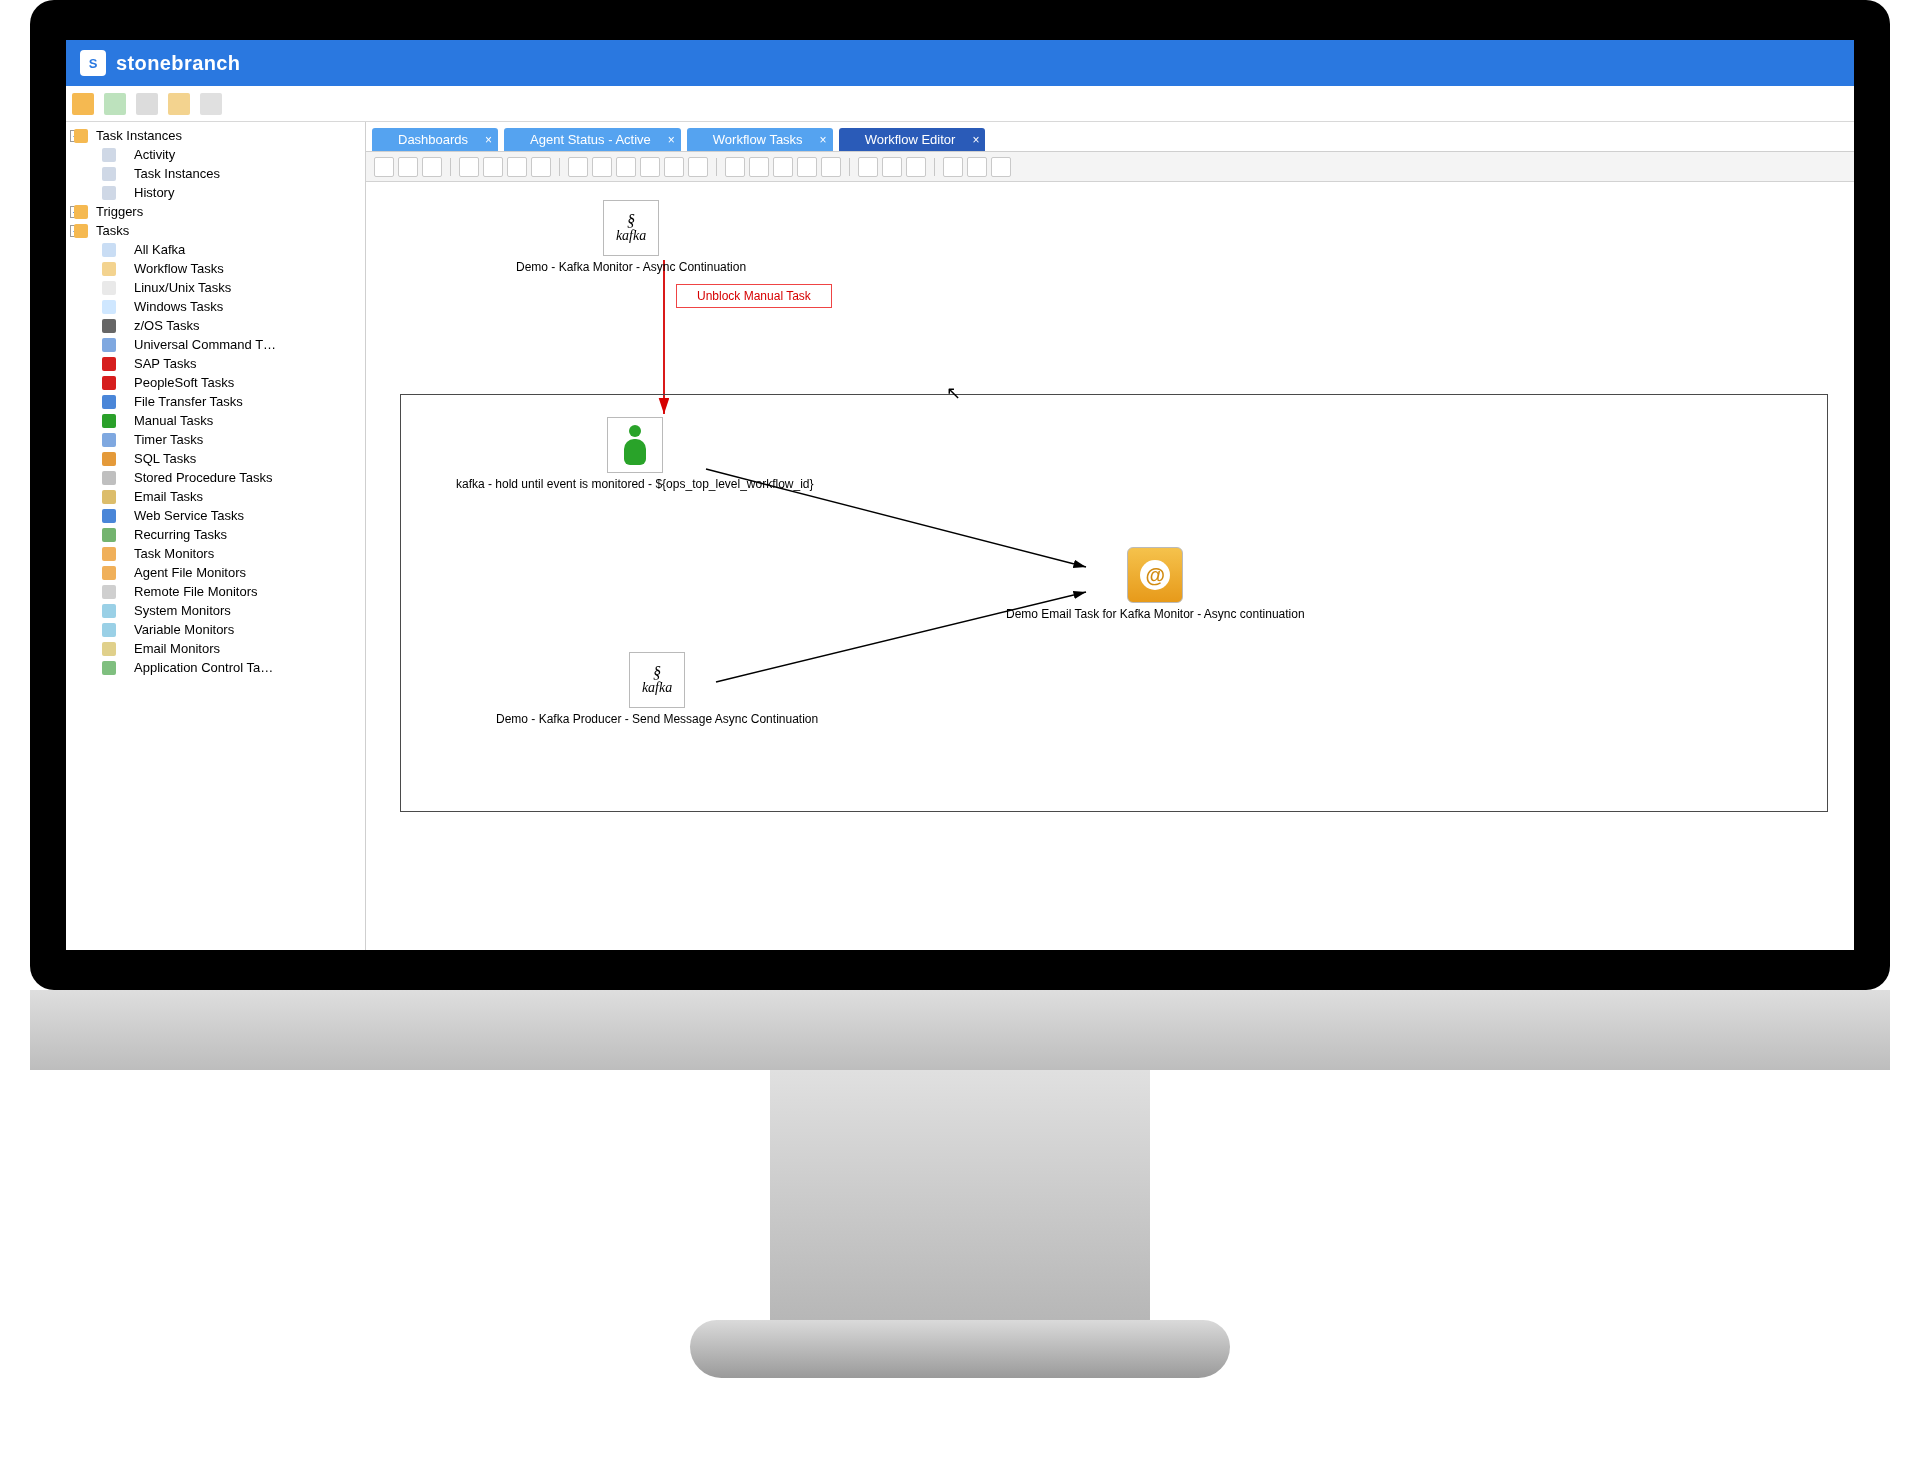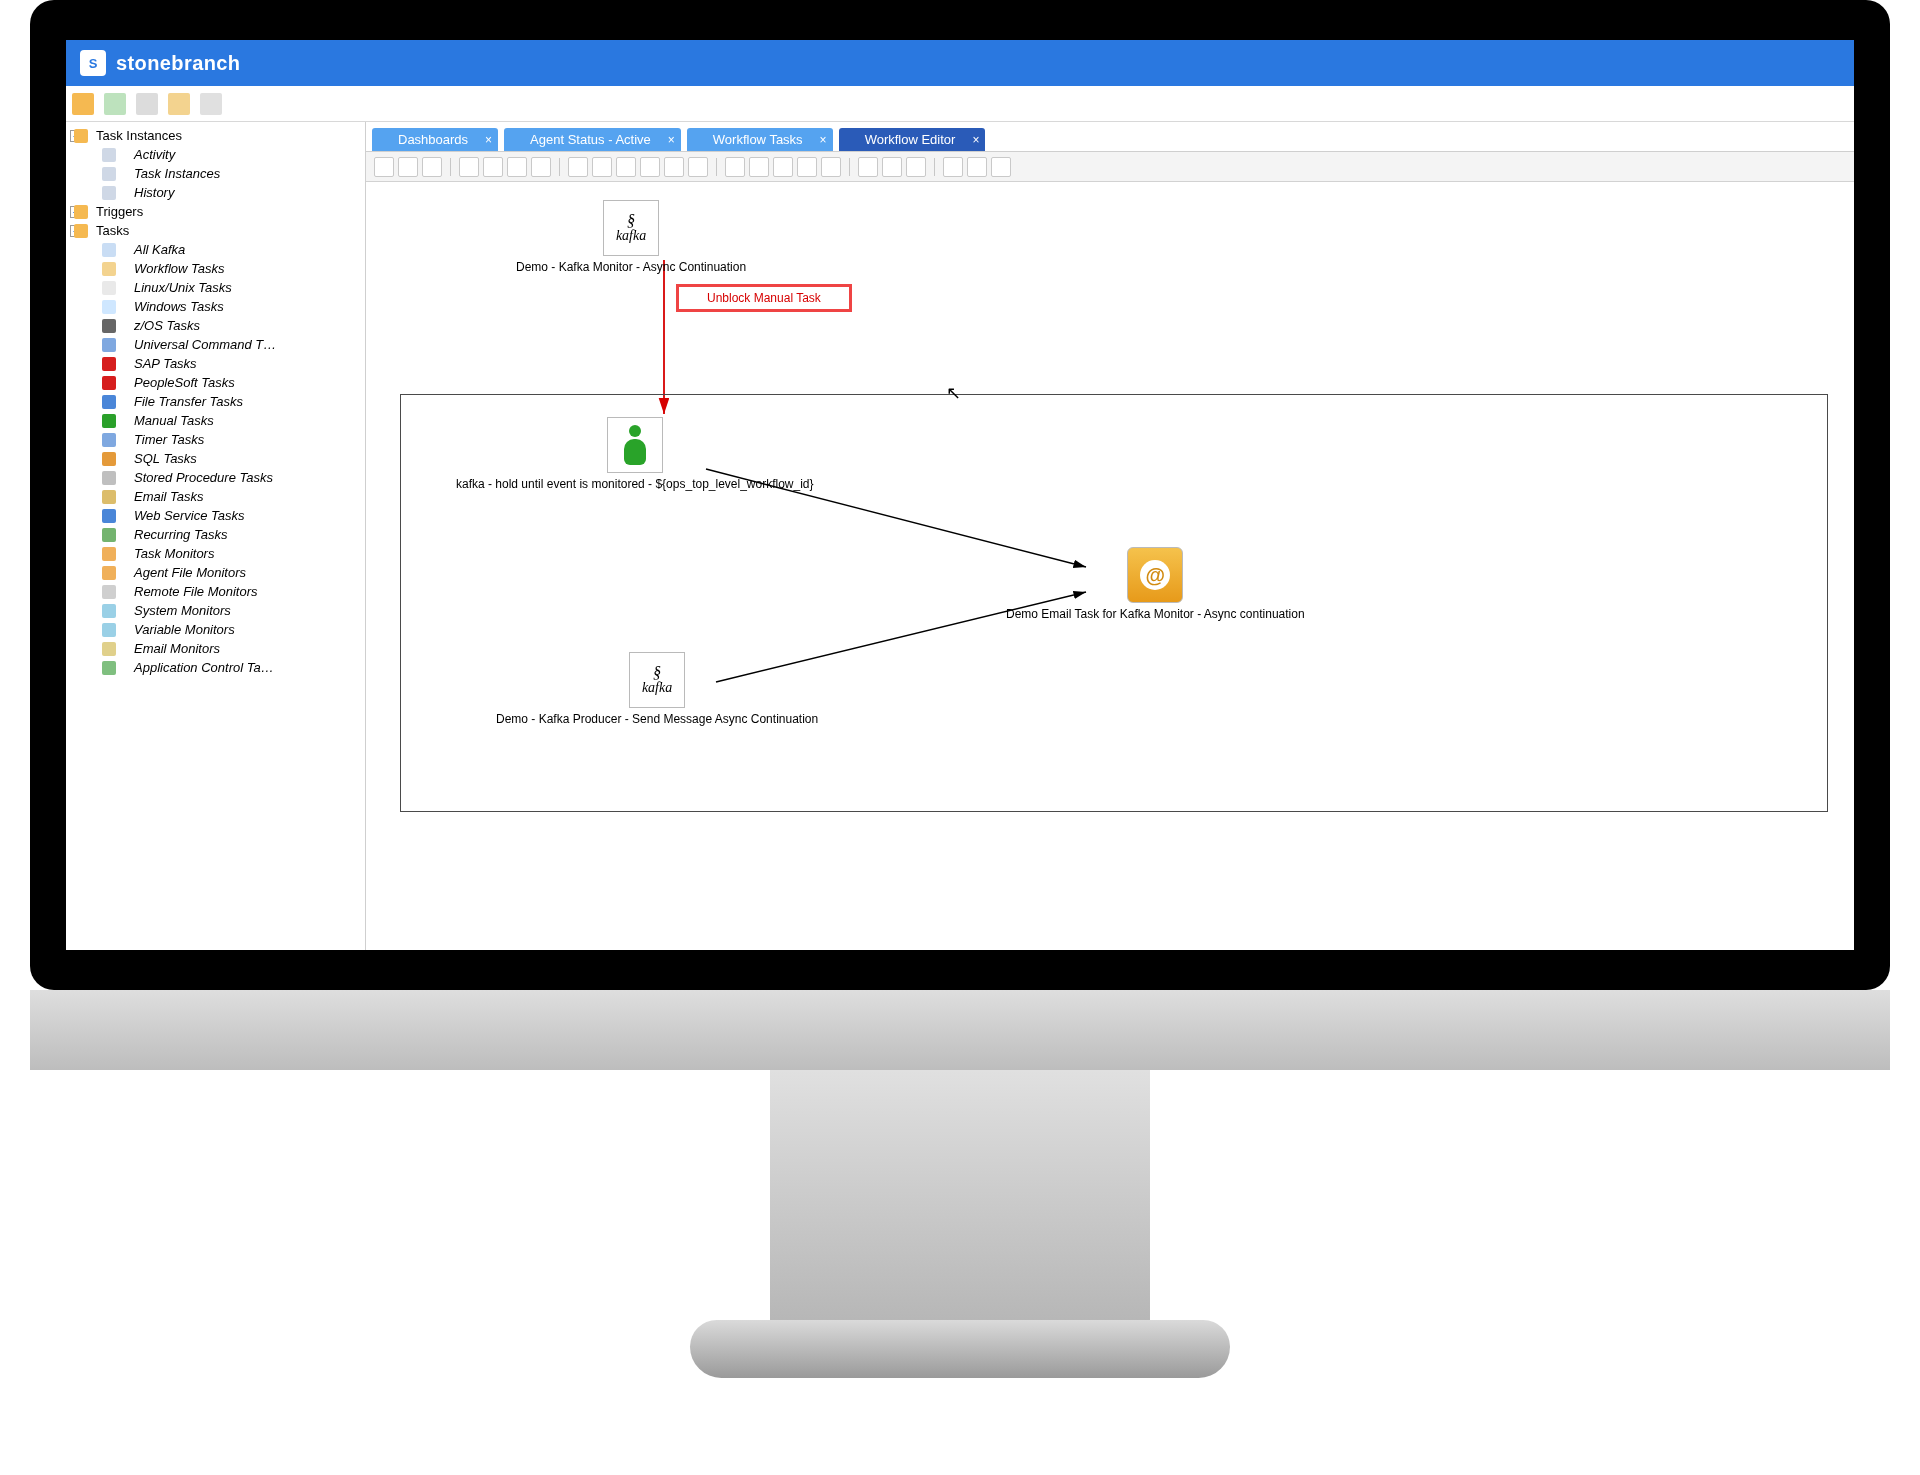--- a/index.html
+++ b/index.html
@@ -32,21 +32,21 @@
 .hdr-ico{width:18px;height:18px;background:#d7d7d7;border-radius:2px;}
 
 
 .bodyrow{display:flex;height:calc(100% - 46px);}
 
 
 .tree{width:300px;background:#fff;border-right:1px solid #cfcfcf;overflow:auto;padding:4px 0;}
 .tree ul{list-style:none;}
 .tree li{padding:2px 4px 2px 28px;position:relative;white-space:nowrap;font-size:13px;cursor:pointer;}
 .tree li.lvl1{padding-left:30px;font-weight:normal;}
-.tree li.lvl2{padding-left:68px;font-style:italic;}
+.tree li.lvl2{padding-left:68px;}
 .tree .ticon{position:absolute;left:36px;top:3px;width:14px;height:14px;border-radius:2px;}
 .tree li.lvl1 .ticon{left:8px;}
 .tree li.folder .ticon{background:#f5b951;}
 .tree .toggle{position:absolute;left:4px;top:4px;width:12px;height:12px;border:1px solid #9a9a9a;color:#2a78e0;font-size:11px;line-height:10px;text-align:center;}
 .tree li.lvl2 .ticon{left:36px;}
 
 
 .main{flex:1;display:flex;flex-direction:column;background:#ededed;}
 
 
@@ -76,21 +76,21 @@
 .wnode .box.kafka{font-family:Georgia,serif;font-style:italic;font-size:14px;}
 
 .person{display:flex;flex-direction:column;align-items:center;}
 .person .head{width:12px;height:12px;border-radius:50%;background:#29a329;}
 .person .body{width:22px;height:26px;background:#29a329;border-radius:10px 10px 6px 6px;margin-top:2px;position:relative;}
 
 .emailbox{width:56px;height:56px;border:1px solid #bababa;background:linear-gradient(#f5c24c,#e79a1a);border-radius:6px;display:flex;align-items:center;justify-content:center;}
 .emailbox .at{width:30px;height:30px;border-radius:50%;background:#fff;color:#d18a10;font-weight:bold;font-size:20px;display:flex;align-items:center;justify-content:center;}
 
 
-.edge-label{position:absolute;border:3px solid #ef4444;color:#d60000;background:#fff;font-size:12px;padding:4px 28px;}
+.edge-label{position:absolute;border:1px solid #ef4444;color:#d60000;background:#fff;font-size:12px;padding:4px 20px;}
 
 
 .arrows{position:absolute;inset:0;width:100%;height:100%;}
 .arrows line{stroke:#000;stroke-width:1.4;}
 .arrows line.red{stroke:#d60000;stroke-width:1.8;}
 marker#ah path{fill:#000;}
 marker#ahr path{fill:#d60000;}
 
 
 .cursor{position:absolute;font-size:18px;color:#000;pointer-events:none;}

